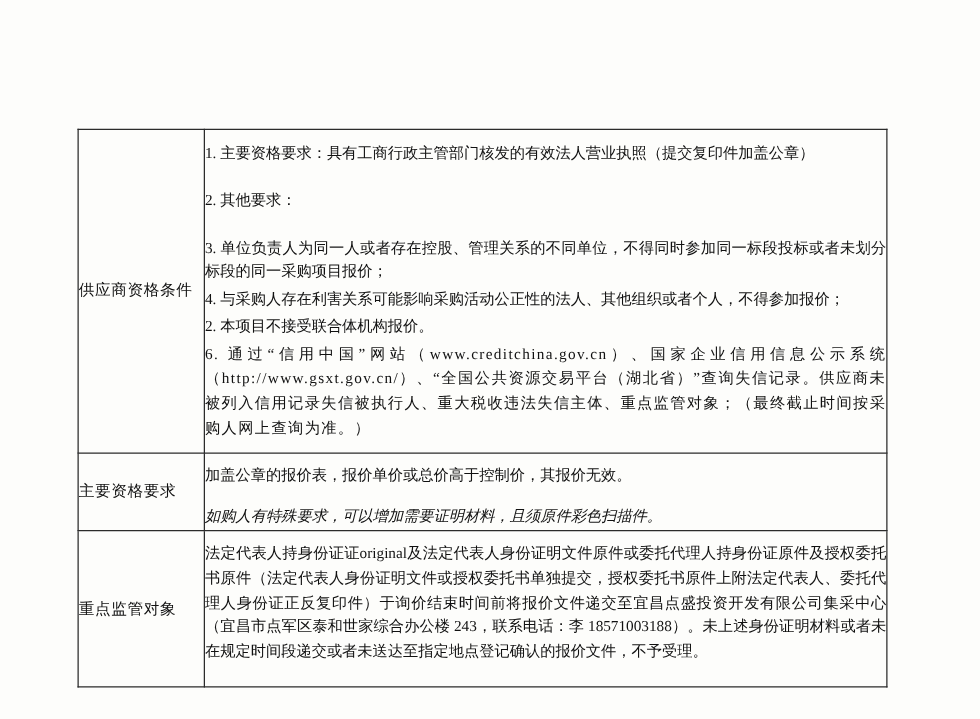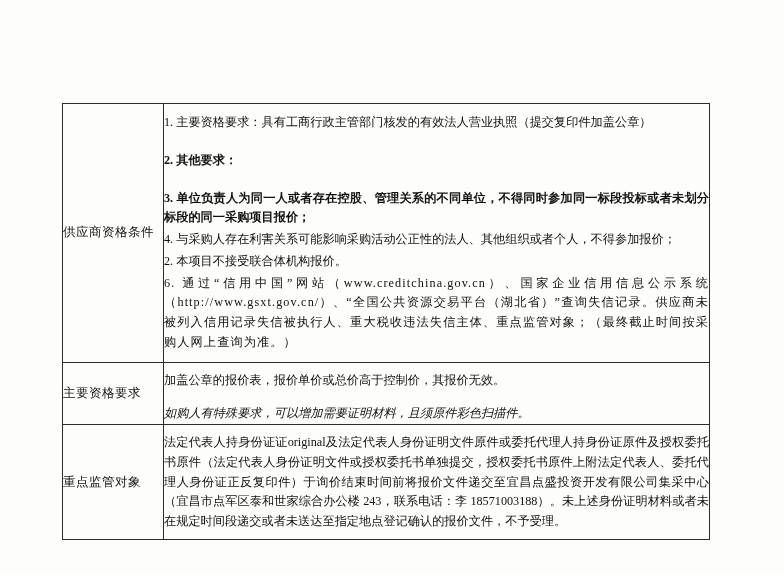--- a/index.html
+++ b/index.html
@@ -49,35 +49,34 @@
     line-height: 1.62;
     color: #111;
     text-align: justify;
     font-family: "Liberation Serif", serif;
   }
   .content-cell p {
     margin: 0 0 0 0;
   }
   .gap-p {
     margin-top: 18px !important;
-    font-weight: bold;
   }
   .gap-small {
     margin-top: 14px !important;
     font-style: italic;
   }
   .tight {
     margin-top: 2px !important;
   }
   .spaced-line {
     letter-spacing: 1.1px;
   }
   .row-qual .content-cell { padding-top: 9px; padding-bottom: 9px; }
   .row-comp .content-cell { padding-top: 8px; padding-bottom: 0; }
-  .row-deliver .content-cell { padding-top: 8px; padding-bottom: 7px; }
+  .row-deliver .content-cell { padding-top: 8px; padding-bottom: 17px; }
 </style>
 </head>
 <body>
 
 <div class="page">
 
   <table class="doc-table">
     <tbody>
       <tr class="row-qual">
         <td class="label-cell">供应商资格条件</td>

